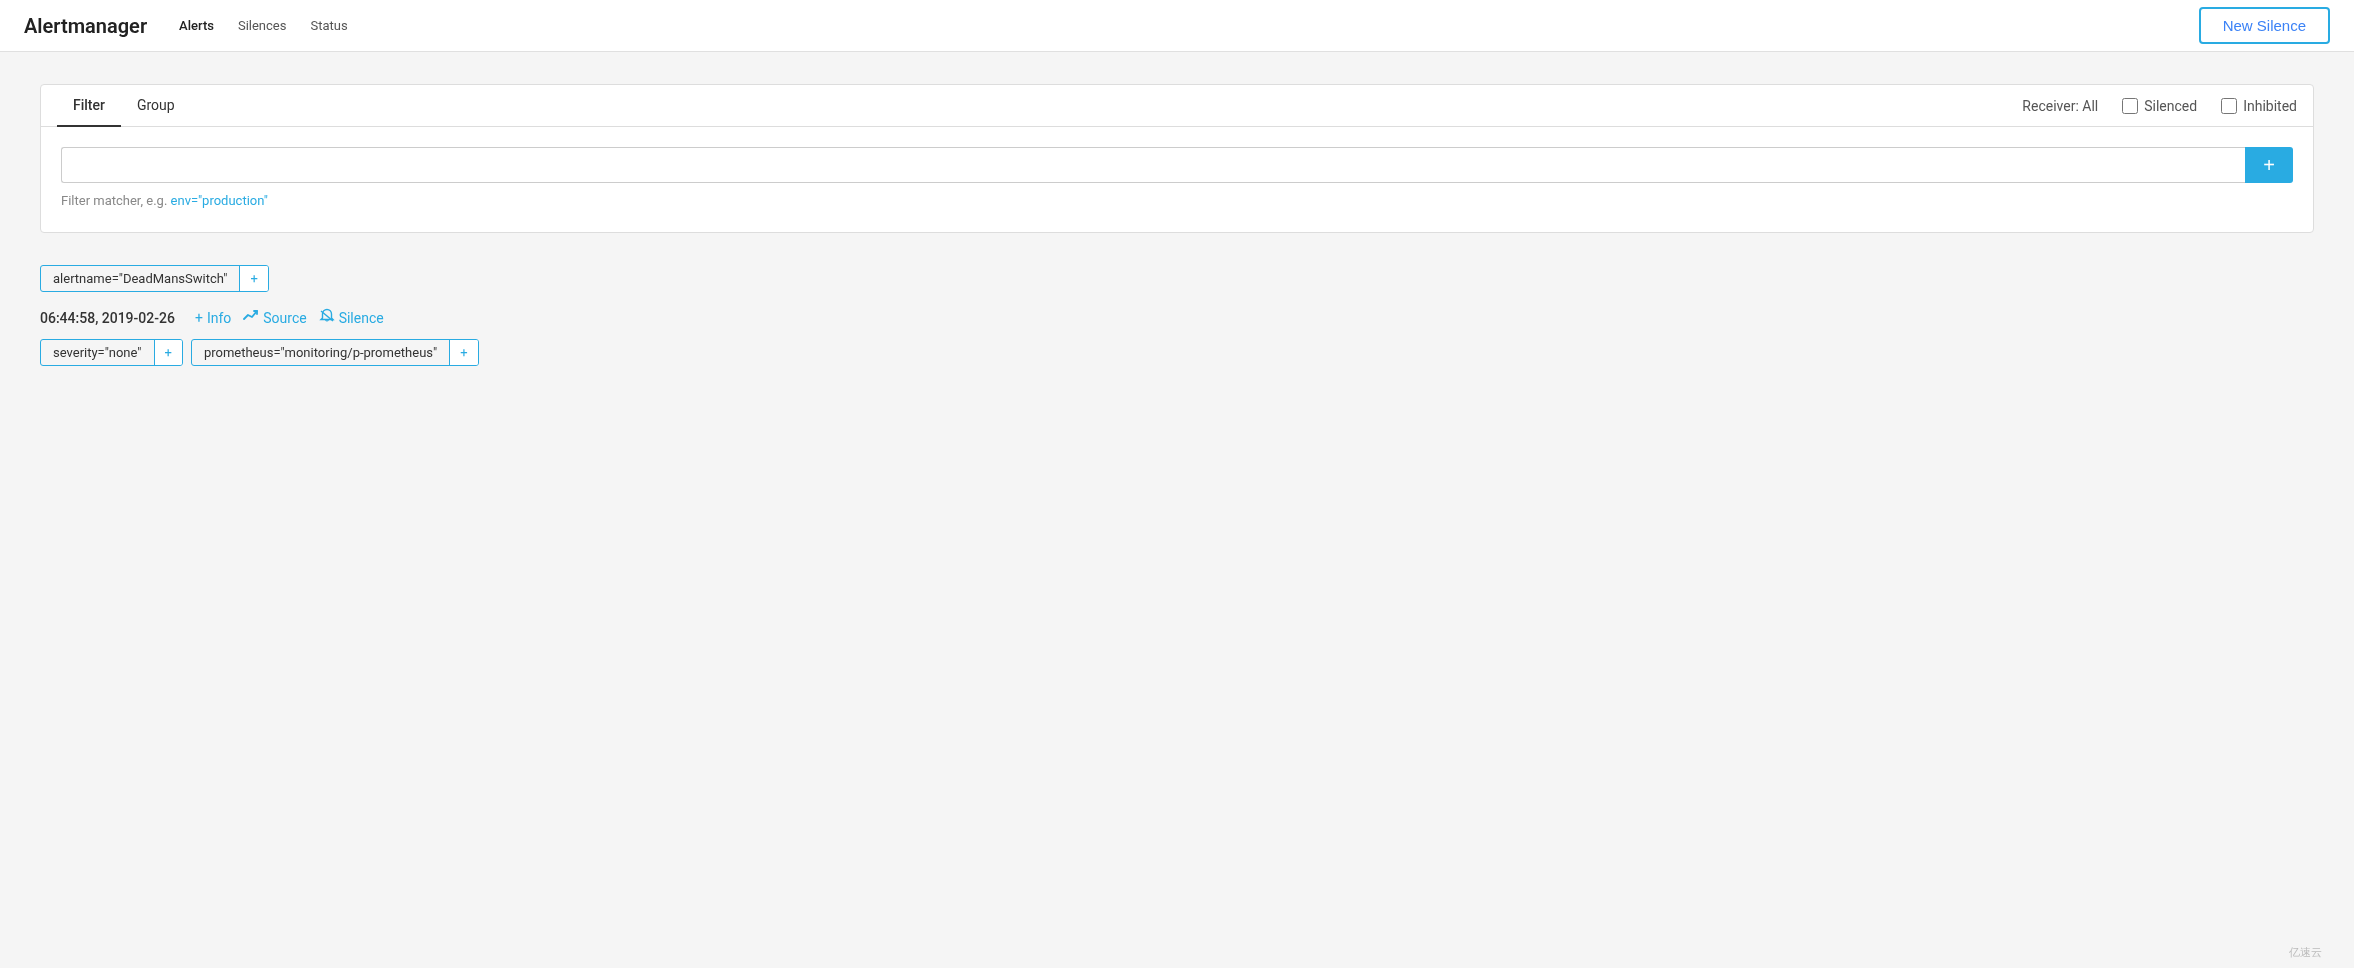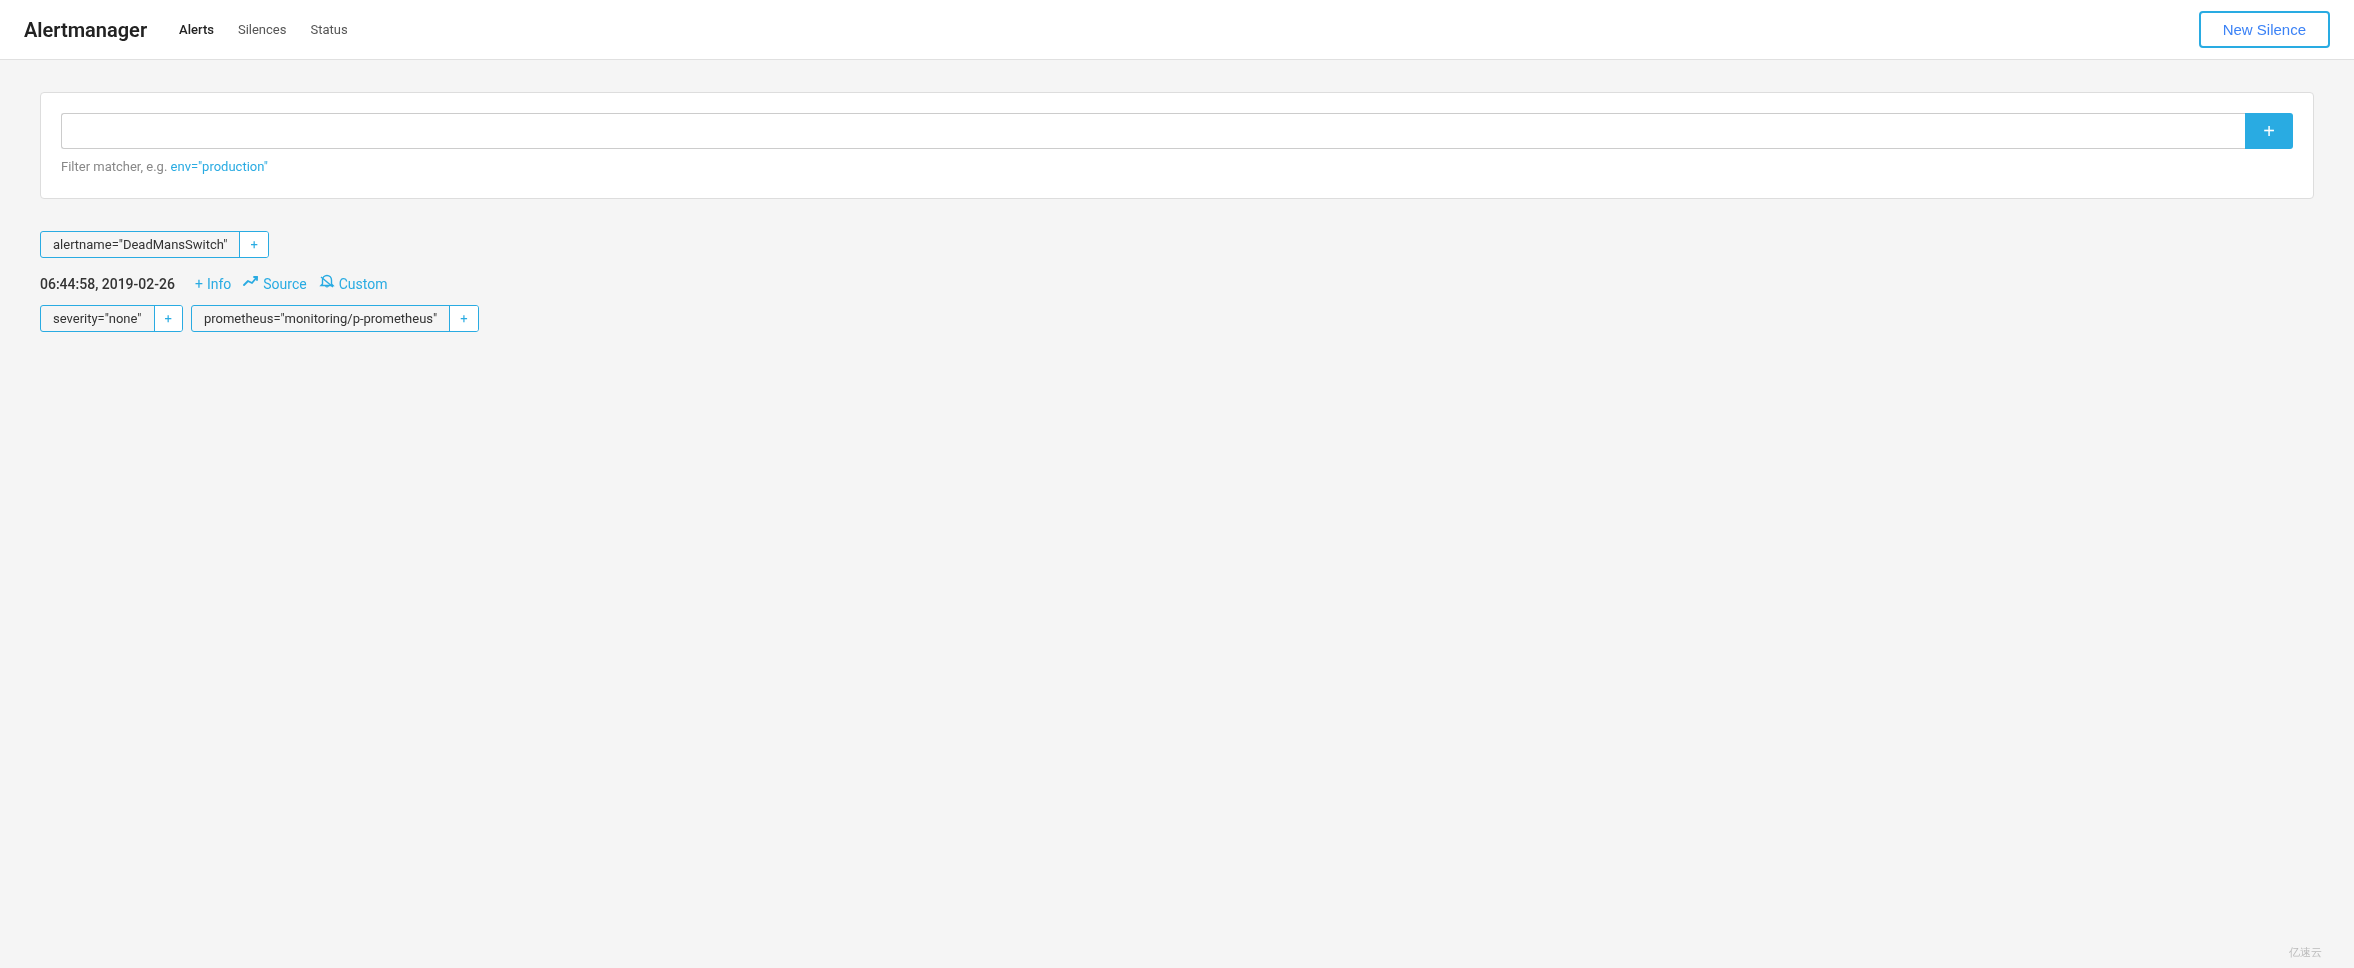--- a/index.html
+++ b/index.html
@@ -10,21 +10,21 @@
       font-size: 14px;
     }
 
     
     .navbar {
       background: #fff;
       border-bottom: 1px solid #e0e0e0;
       display: flex;
       align-items: center;
       padding: 0 24px;
-      height: 60px;
+      height: 52px;
     }
     .navbar-brand {
       font-size: 20px;
       font-weight: 600;
       color: #222;
       margin-right: 32px;
     }
     .navbar-links {
       display: flex;
       gap: 24px;
@@ -226,20 +226,35 @@
     <a class="navbar-link">Status</a>
   </div>
   <div class="navbar-right">
     <button class="btn-new-silence">New Silence</button>
   </div>
 </nav>
 
 <div class="main">
 
   <div class="card">
+    <div class="card-tabs">
+      <div class="card-tab active">Filter</div>
+      <div class="card-tab">Group</div>
+      <div class="card-tab-right">
+        <span>Receiver: All</span>
+        <label class="checkbox-label">
+          <input type="checkbox" style="">
+          <span>Silenced</span>
+        </label>
+        <label class="checkbox-label">
+          <input type="checkbox" style="">
+          <span>Inhibited</span>
+        </label>
+      </div>
+    </div>
     <div class="card-body">
       <div class="filter-row">
         <input class="filter-input" type="text" style="">
         <button class="btn-add-filter">+</button>
       </div>
       <div class="filter-hint">
         <span>Filter matcher, e.g.</span>
         <a class="filter-hint-link">env="production"</a>
       </div>
     </div>
@@ -270,21 +285,21 @@
         <span>Source</span>
       </a>
       <a class="meta-link">
         <span class="meta-icon">
           <svg width="16" height="16" viewBox="0 0 16 16" fill="none" xmlns="http://www.w3.org/2000/svg">
             <path d="M8 1.5 C5.5 1.5 3.5 3.5 3.5 6 L3.5 10 L2 11.5 L14 11.5 L12.5 10 L12.5 6 C12.5 3.5 10.5 1.5 8 1.5Z" stroke="#29abe2" stroke-width="1.4" fill="none"></path>
             <line x1="2" y1="3" x2="14" y2="13" stroke="#29abe2" stroke-width="1.4"></line>
             <path d="M6.5 12 Q8 14 9.5 12" stroke="#29abe2" stroke-width="1.2" fill="none"></path>
           </svg>
         </span>
-        <span>Custom</span>
+        <span>Silence</span>
       </a>
     </div>
 
     <div class="alert-labels-row">
       <div class="tag-badge">
         <span class="tag-text">severity="none"</span>
         <span class="tag-plus">+</span>
       </div>
       <div class="tag-badge">
         <span class="tag-text">prometheus="monitoring/p-prometheus"</span>

